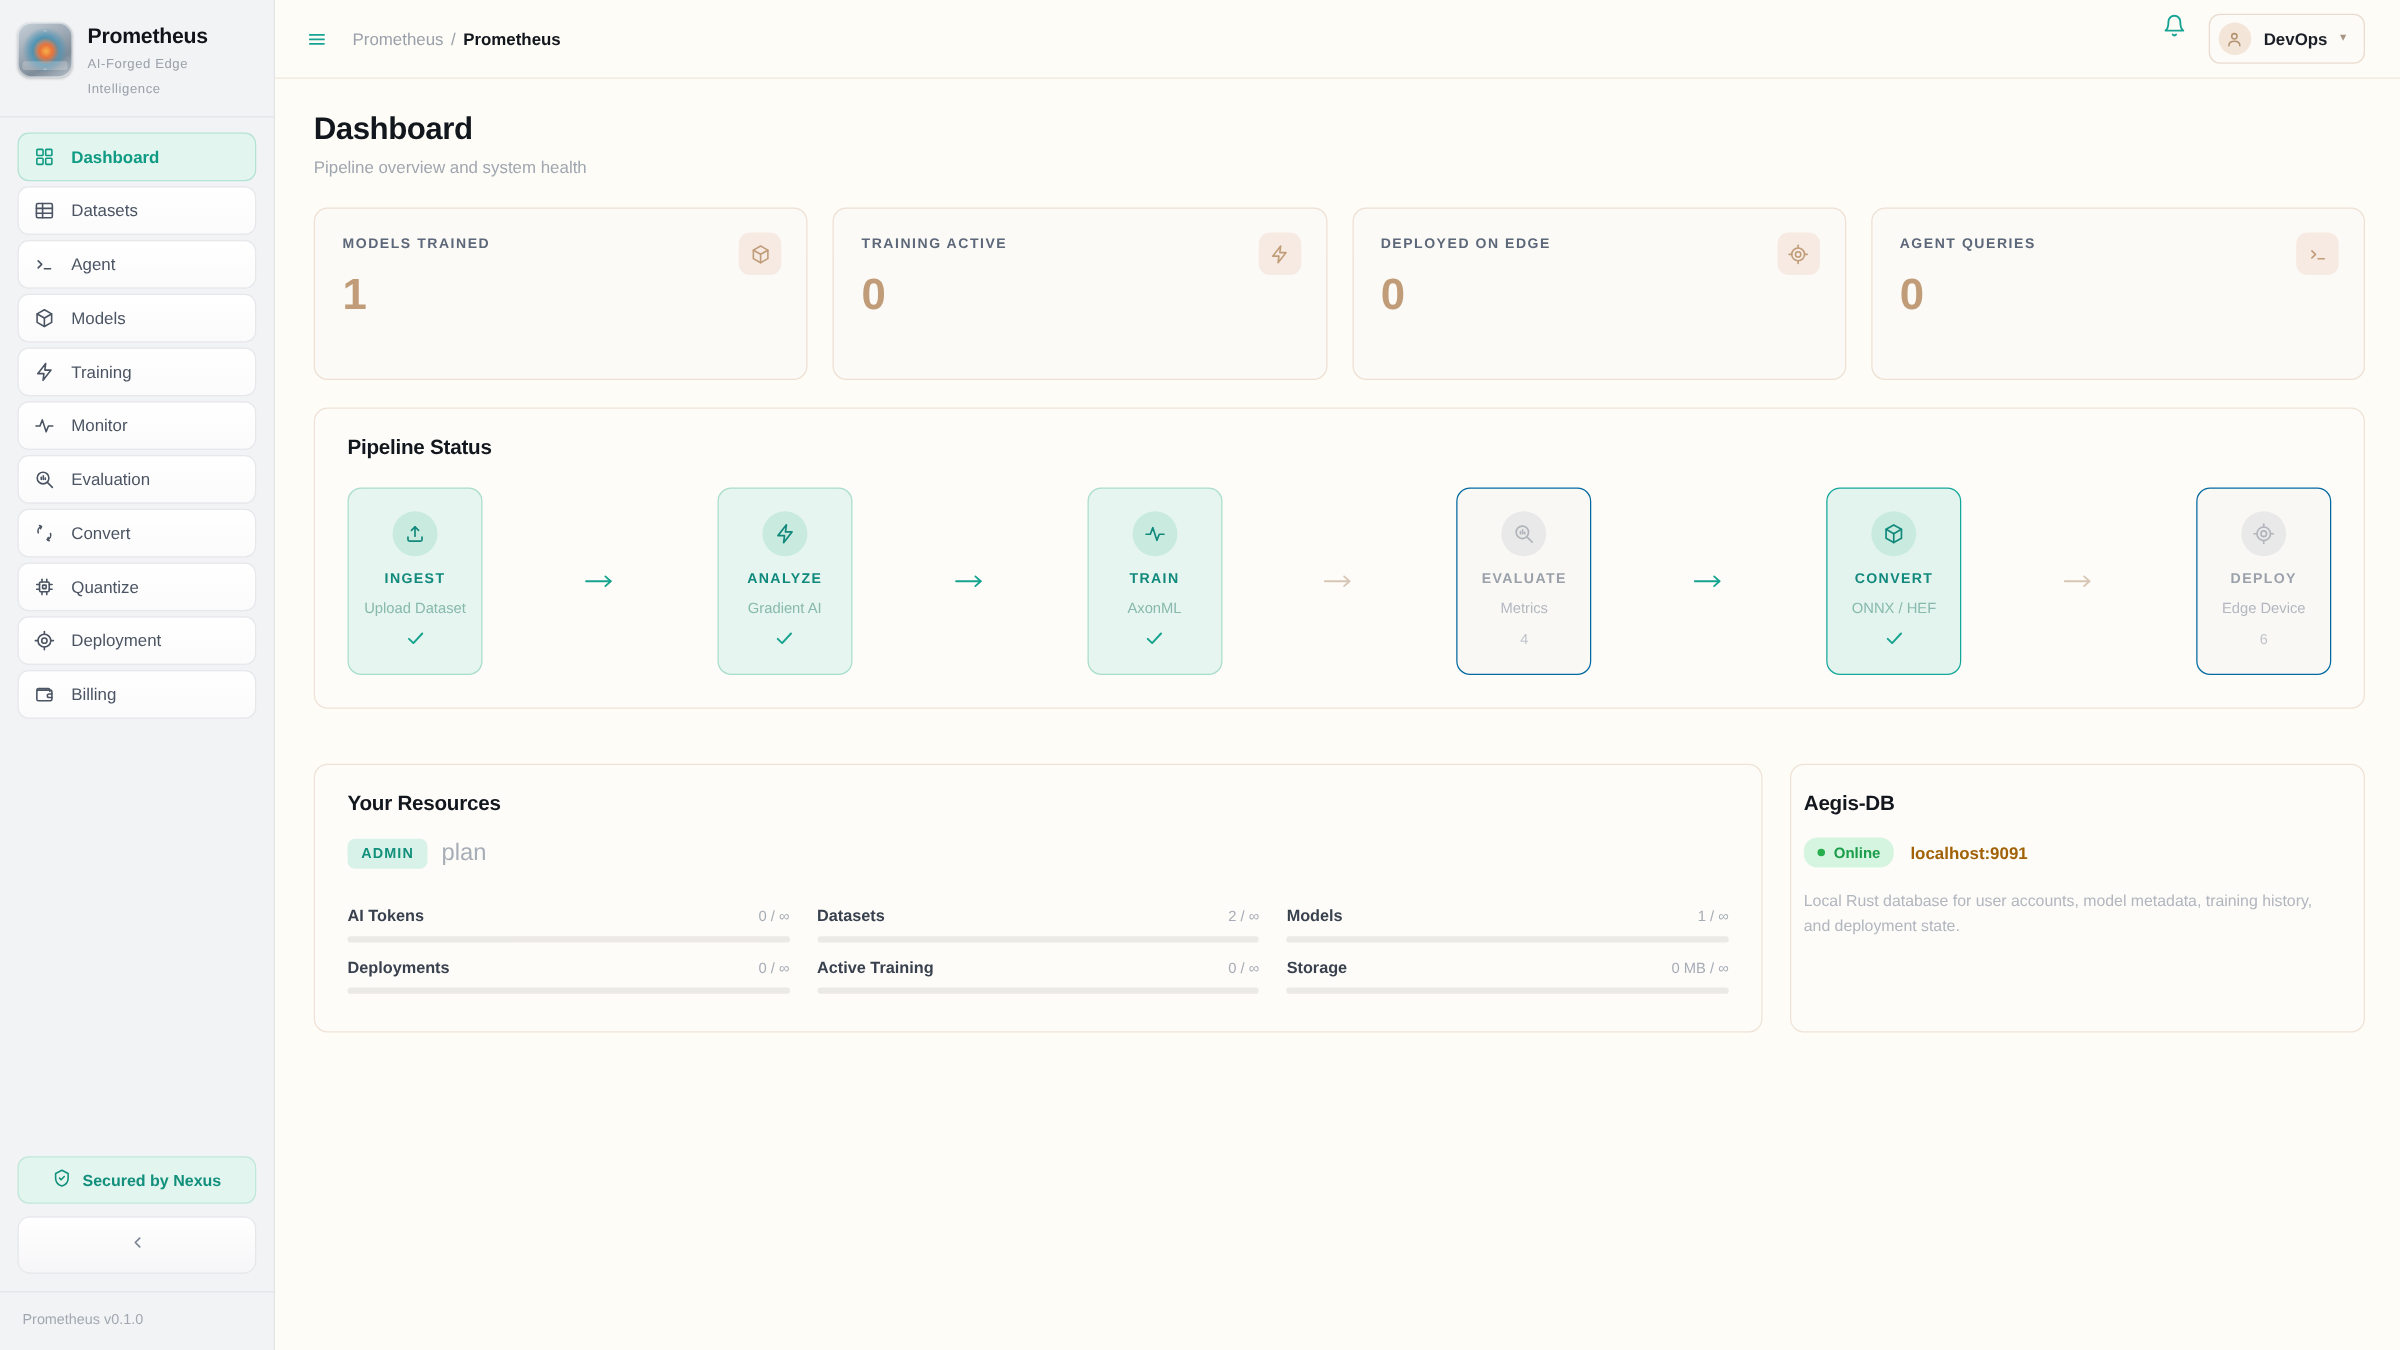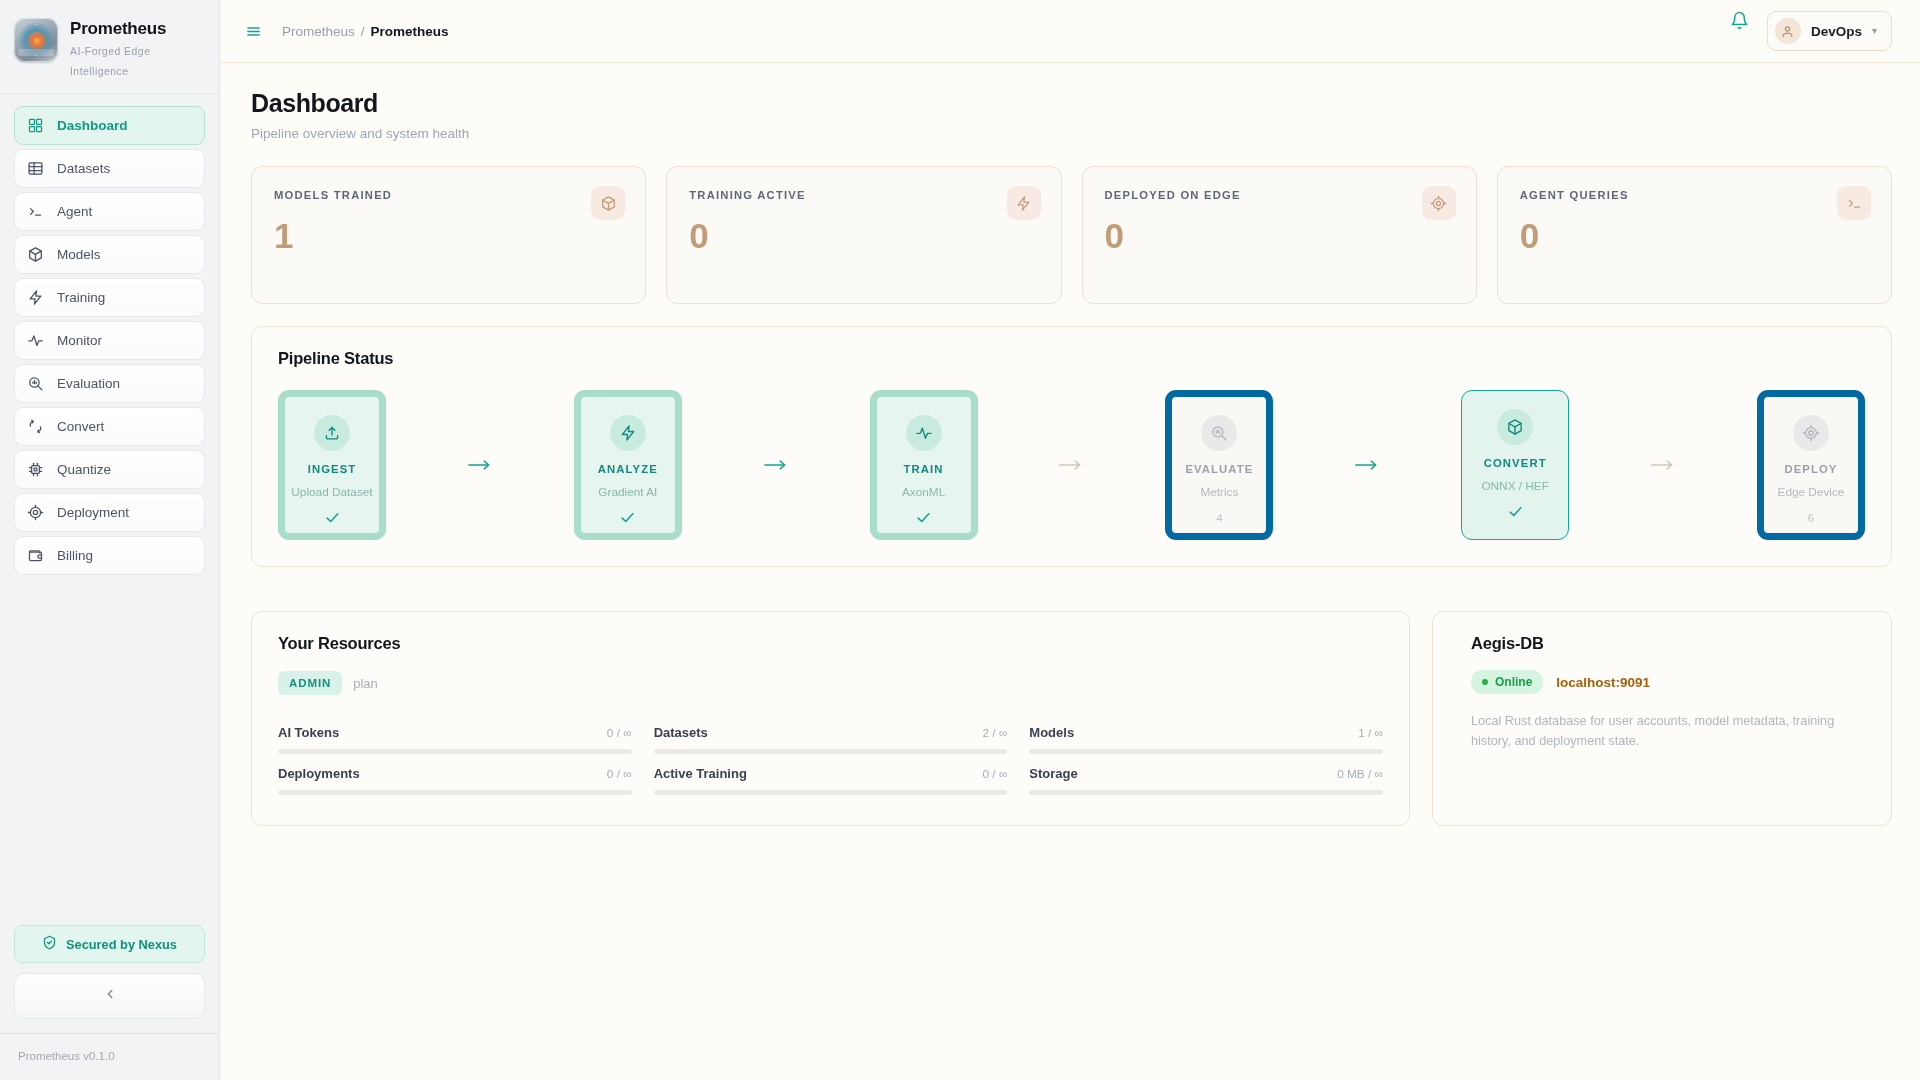--- a/index.html
+++ b/index.html
@@ -150,21 +150,21 @@
     border: 1px solid #efe2d6; border-radius: 11px;
     background: #fdfcf8;
   }
   .panel-pipeline { padding: 22px 26px 26px 26px; }
   .panel-title { font-size: 16.5px; font-weight: 700; color: #12161d; letter-spacing: -.2px; }
   .pipeline { display: flex; align-items: center; margin-top: 22px; }
   .pstep {
     width: 108px; height: 150px; border-radius: 11px;
     display: flex; flex-direction: column; align-items: center;
     padding-top: 18px;
-    border: 7px solid #0369a1; background: #faf8f5;
+    border: 1px solid #0369a1; background: #faf8f5;
   }
   .pstep.done { background: #e6f5ef; border-color: #a8ddcb; }
   .pstep.current { background: #e3f4ee; border: 1.6px solid #14a79a; }
   .pstep-ic {
     width: 36px; height: 36px; border-radius: 50%;
     background: #e9e9e9; display: flex; align-items: center; justify-content: center;
     color: #b1b5bb;
   }
   .pstep.done .pstep-ic, .pstep.current .pstep-ic { background: #c9ebdf; color: #12897c; }
   .pstep-ic svg { width: 18px; height: 18px; }
@@ -174,28 +174,28 @@
   .pstep.done .pstep-desc, .pstep.current .pstep-desc { color: #87b9ac; }
   .pstep-mark { margin-top: 11px; font-size: 11.5px; color: #bfc4cb; height: 16px; display: flex; align-items: center; }
   .pstep-mark svg { width: 17px; height: 17px; color: #16a38f; }
   .parrow { flex: 1 1 auto; display: flex; align-items: center; justify-content: center; color: #d8c6b5; }
   .parrow.on { color: #16a38f; }
   .parrow svg { width: 24px; height: 14px; }
 
   
   .bottom { display: flex; gap: 22px; margin-top: 22px; }
   .panel-res { flex: 1 1 auto; padding: 22px 26px 28px 26px; }
-  .panel-db { flex: 0 0 460px; padding: 22px 26px 28px 38px; }
+  .panel-db { flex: 0 0 460px; padding: 22px 26px 28px 10px; }
   .plan-row { display: flex; align-items: center; gap: 11px; margin-top: 18px; }
   .plan-badge {
     background: #d9f2e9; color: #12907c;
     font-size: 11.5px; font-weight: 700; letter-spacing: .9px;
     padding: 6px 11px; border-radius: 6px;
   }
-  .plan-word { font-size: 13px; color: #a8aeb8; }
+  .plan-word { font-size: 19px; color: #a8aeb8; }
   .res-grid { display: grid; grid-template-columns: 1fr 1fr 1fr; column-gap: 22px; row-gap: 0; margin-top: 20px; }
   .res-item { padding: 10px 0 2px 0; }
   .res-head { display: flex; justify-content: space-between; align-items: baseline; }
   .res-name { font-size: 13px; color: #39414f; font-weight: 600; }
   .res-val { font-size: 11.8px; color: #a6acb6; }
   .res-bar { margin-top: 9px; height: 5px; border-radius: 3px; background: #eceae6; }
 
   .db-status { display: flex; align-items: center; gap: 13px; margin-top: 17px; }
   .db-badge {
     display: inline-flex; align-items: center; gap: 7px;

